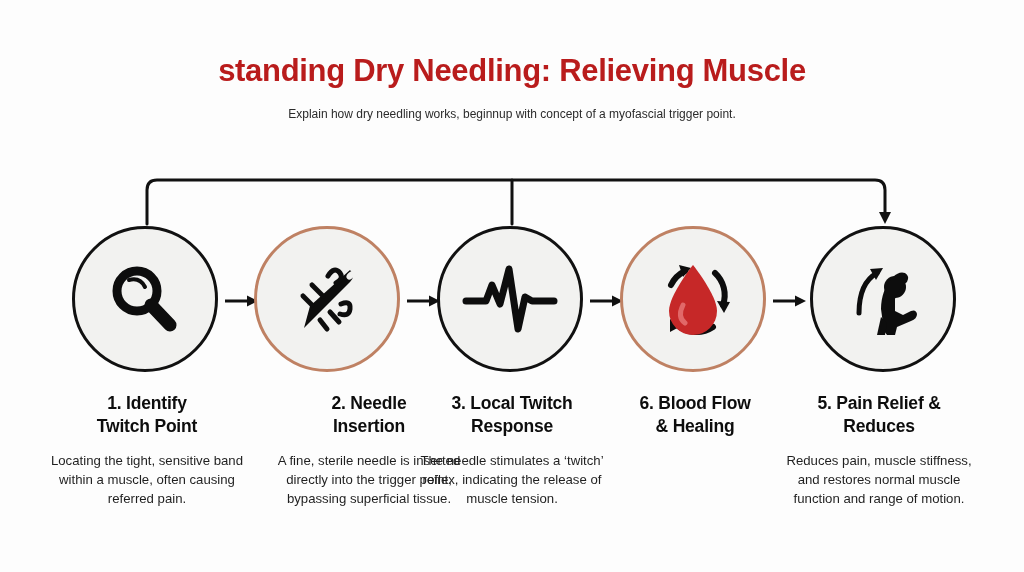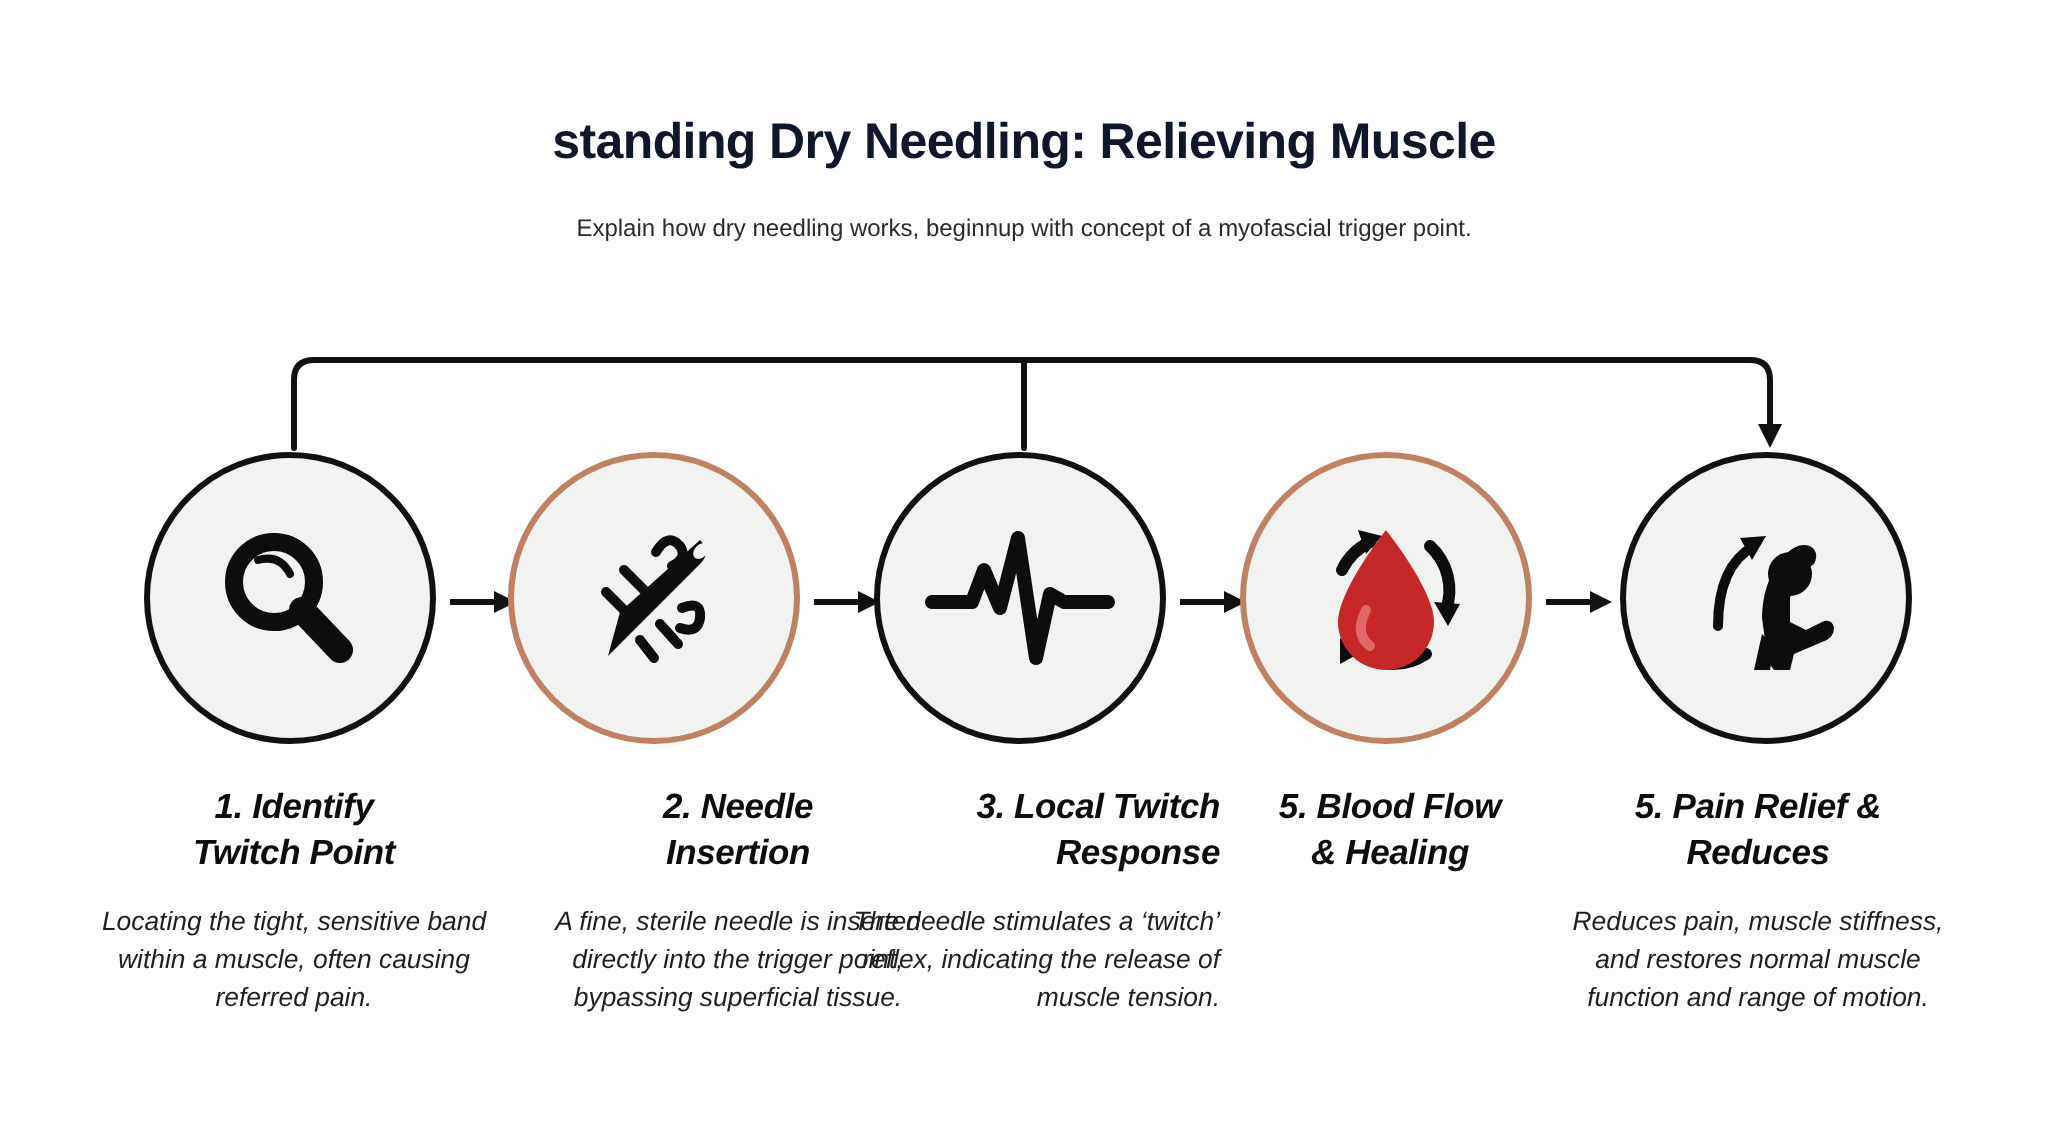--- a/index.html
+++ b/index.html
@@ -24,25 +24,25 @@
 
   
   .header {
     position: absolute;
     top: 50px;
     left: 0;
     width: 1024px;
     text-align: center;
   }
   .title-line {
-    font-size: 25px;
+    font-size: 31px;
     font-weight: 700;
     letter-spacing: -0.3px;
     line-height: 42px;
-    color: #0f172a;
+    color: #b91c1c;
     white-space: nowrap;
   }
   .subtitle {
     margin-top: 13px;
     font-size: 12px;
     font-weight: 400;
     color: #2b2b2b;
     line-height: 18px;
   }
 
@@ -96,21 +96,20 @@
     height: 18px;
   }
 
   
   .captions {
     position: absolute;
     top: 392px;
     left: 0;
     width: 1024px;
     height: 160px;
-    font-style: italic;
   }
   .caption-col {
     position: absolute;
     top: 0;
     width: 196px;
     text-align: center;
   }
   .caption-head {
     font-size: 17.5px;
     font-weight: 700;
@@ -264,31 +263,31 @@
     </div>
 
     <div class="caption-col" style="left:232px;margin-left:39px;">
       <div class="caption-head">
         <div>2. Needle</div>
         <div>Insertion</div>
       </div>
       <div class="caption-body">A fine, sterile needle is inserted directly into the trigger point, bypassing superficial tissue.</div>
     </div>
 
-    <div class="caption-col" style="left:414px;text-align:right;">
+    <div class="caption-col" style="left:414px;">
       <div class="caption-head">
         <div>3. Local Twitch</div>
         <div>Response</div>
       </div>
       <div class="caption-body">The needle stimulates a ‘twitch’ reflex, indicating the release of muscle tension.</div>
     </div>
 
     <div class="caption-col" style="left:597px;">
       <div class="caption-head">
-        <div>5. Blood Flow</div>
+        <div>6. Blood Flow</div>
         <div>&amp; Healing</div>
       </div>
     </div>
 
     <div class="caption-col" style="left:781px;">
       <div class="caption-head">
         <div>5. Pain Relief &amp;</div>
         <div>Reduces</div>
       </div>
       <div class="caption-body">Reduces pain, muscle stiffness, and restores normal muscle function and range of motion.</div>

